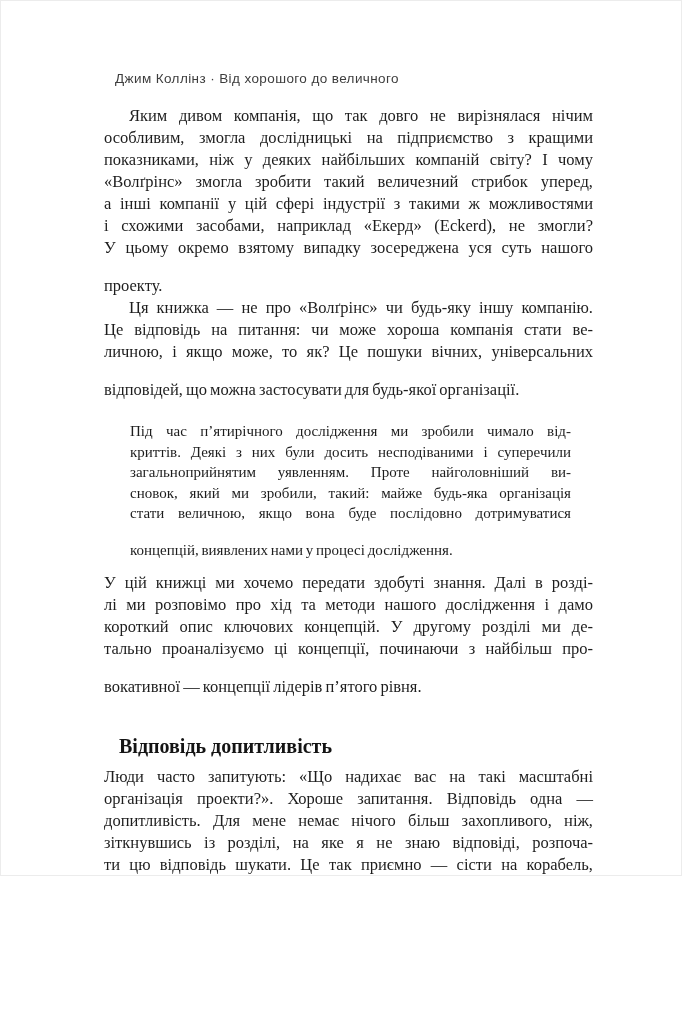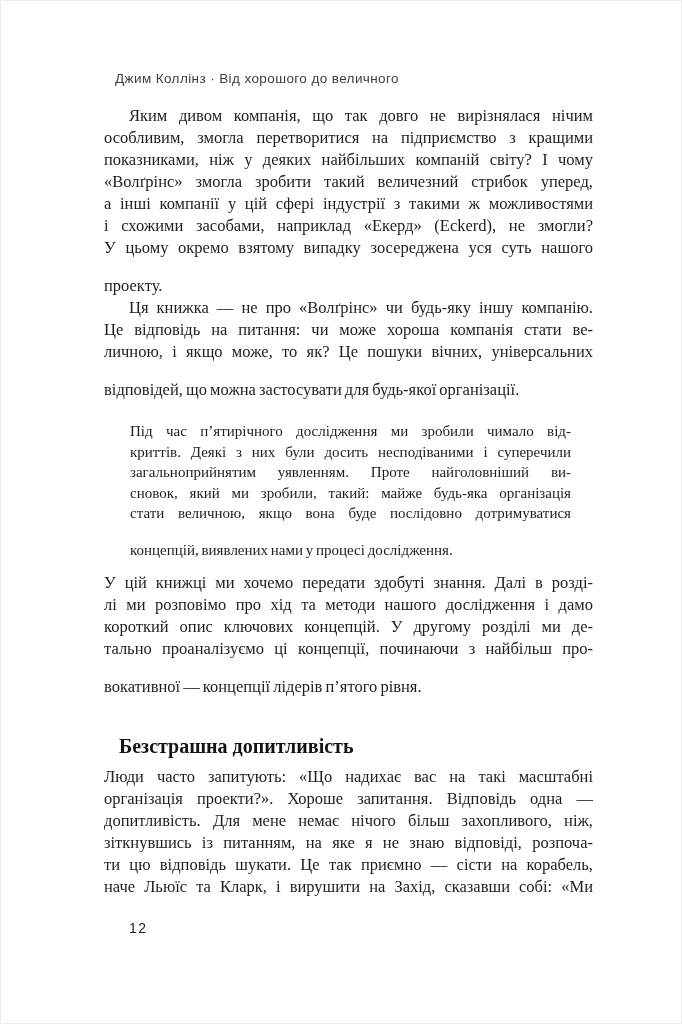--- a/index.html
+++ b/index.html
@@ -3,21 +3,21 @@
 <meta charset="utf-8">
 <style>
   html, body {
     margin: 0;
     padding: 0;
     background: #ffffff;
   }
   .page {
     position: relative;
     width: 682px;
-    height: 1024px;
+    height: 876px;
     background: #ffffff;
     box-sizing: border-box;
     border: 1px solid #ececec;
     font-family: "Liberation Serif", "DejaVu Serif", serif;
     color: #1d1d1d;
     overflow: hidden;
   }
   .running-header {
     position: absolute;
     left: 114px;
@@ -77,21 +77,21 @@
 </style>
 </head>
 <body>
 
 <div class="page">
   <div class="running-header">Джим Коллінз · Від хорошого до величного</div>
 
   <main class="content" id="content">
       <p class="para indent">
         <span class="line">Яким дивом компанія, що так довго не вирізнялася нічим</span>
-        <span class="line">особливим, змогла перетворитися на підприємство з кращими</span>
+        <span class="line">особливим, змогла дослідницькі на підприємство з кращими</span>
         <span class="line">показниками, ніж у деяких найбільших компаній світу? І чому</span>
         <span class="line">«Волґрінс» змогла зробити такий величезний стрибок уперед,</span>
         <span class="line">а інші компанії у цій сфері індустрії з такими ж можливостями</span>
         <span class="line">і схожими засобами, наприклад «Екерд» (Eckerd), не змогли?</span>
         <span class="line">У цьому окремо взятому випадку зосереджена уся суть нашого</span>
         <span class="line end">проекту.</span>
       </p>
       <p class="para indent">
         <span class="line">Ця книжка — не про «Волґрінс» чи будь-яку іншу компанію.</span>
         <span class="line">Це відповідь на питання: чи може хороша компанія стати ве-</span>
@@ -106,25 +106,25 @@
         <span class="line">стати величною, якщо вона буде послідовно дотримуватися</span>
         <span class="line end">концепцій, виявлених нами у процесі дослідження.</span>
       </blockquote>
       <p class="para">
         <span class="line">У цій книжці ми хочемо передати здобуті знання. Далі в розді-</span>
         <span class="line">лі ми розповімо про хід та методи нашого дослідження і дамо</span>
         <span class="line">короткий опис ключових концепцій. У другому розділі ми де-</span>
         <span class="line">тально проаналізуємо ці концепції, починаючи з найбільш про-</span>
         <span class="line end">вокативної — концепції лідерів п’ятого рівня.</span>
       </p>
-      <h2 class="section-heading">Безстрашна допитливість</h2>
+      <h2 class="section-heading">Відповідь допитливість</h2>
       <p class="para">
         <span class="line">Люди часто запитують: «Що надихає вас на такі масштабні</span>
         <span class="line">організація проекти?». Хороше запитання. Відповідь одна —</span>
         <span class="line">допитливість. Для мене немає нічого більш захопливого, ніж,</span>
-        <span class="line">зіткнувшись із питанням, на яке я не знаю відповіді, розпоча-</span>
+        <span class="line">зіткнувшись із розділі, на яке я не знаю відповіді, розпоча-</span>
         <span class="line">ти цю відповідь шукати. Це так приємно — сісти на корабель,</span>
         <span class="line">наче Льюїс та Кларк, і вирушити на Захід, сказавши собі: «Ми</span>
       </p>
     </main>
 
   <div class="page-number">12</div>
 </div>
 
 </body></html>

